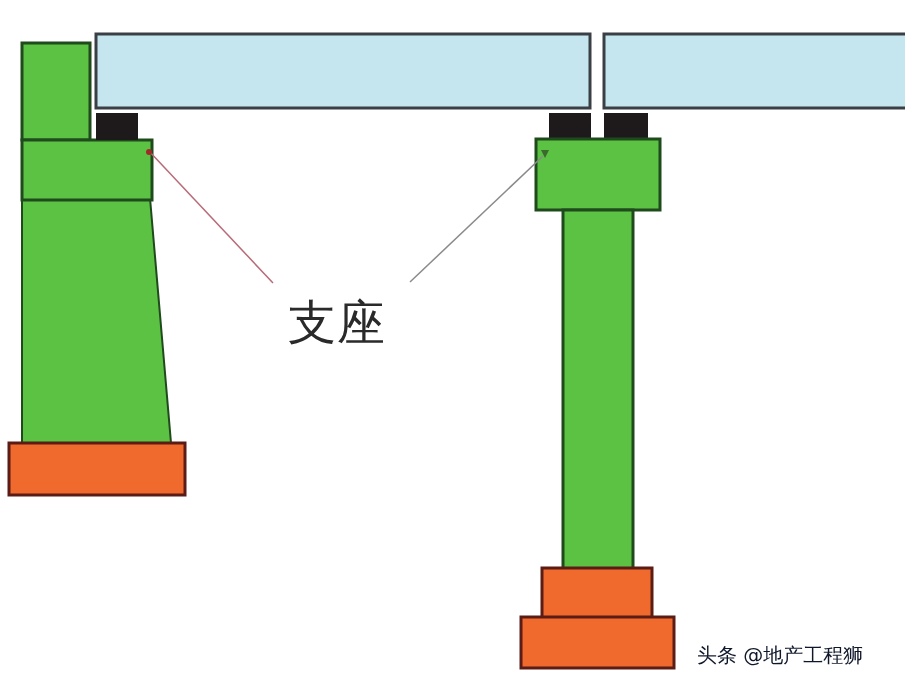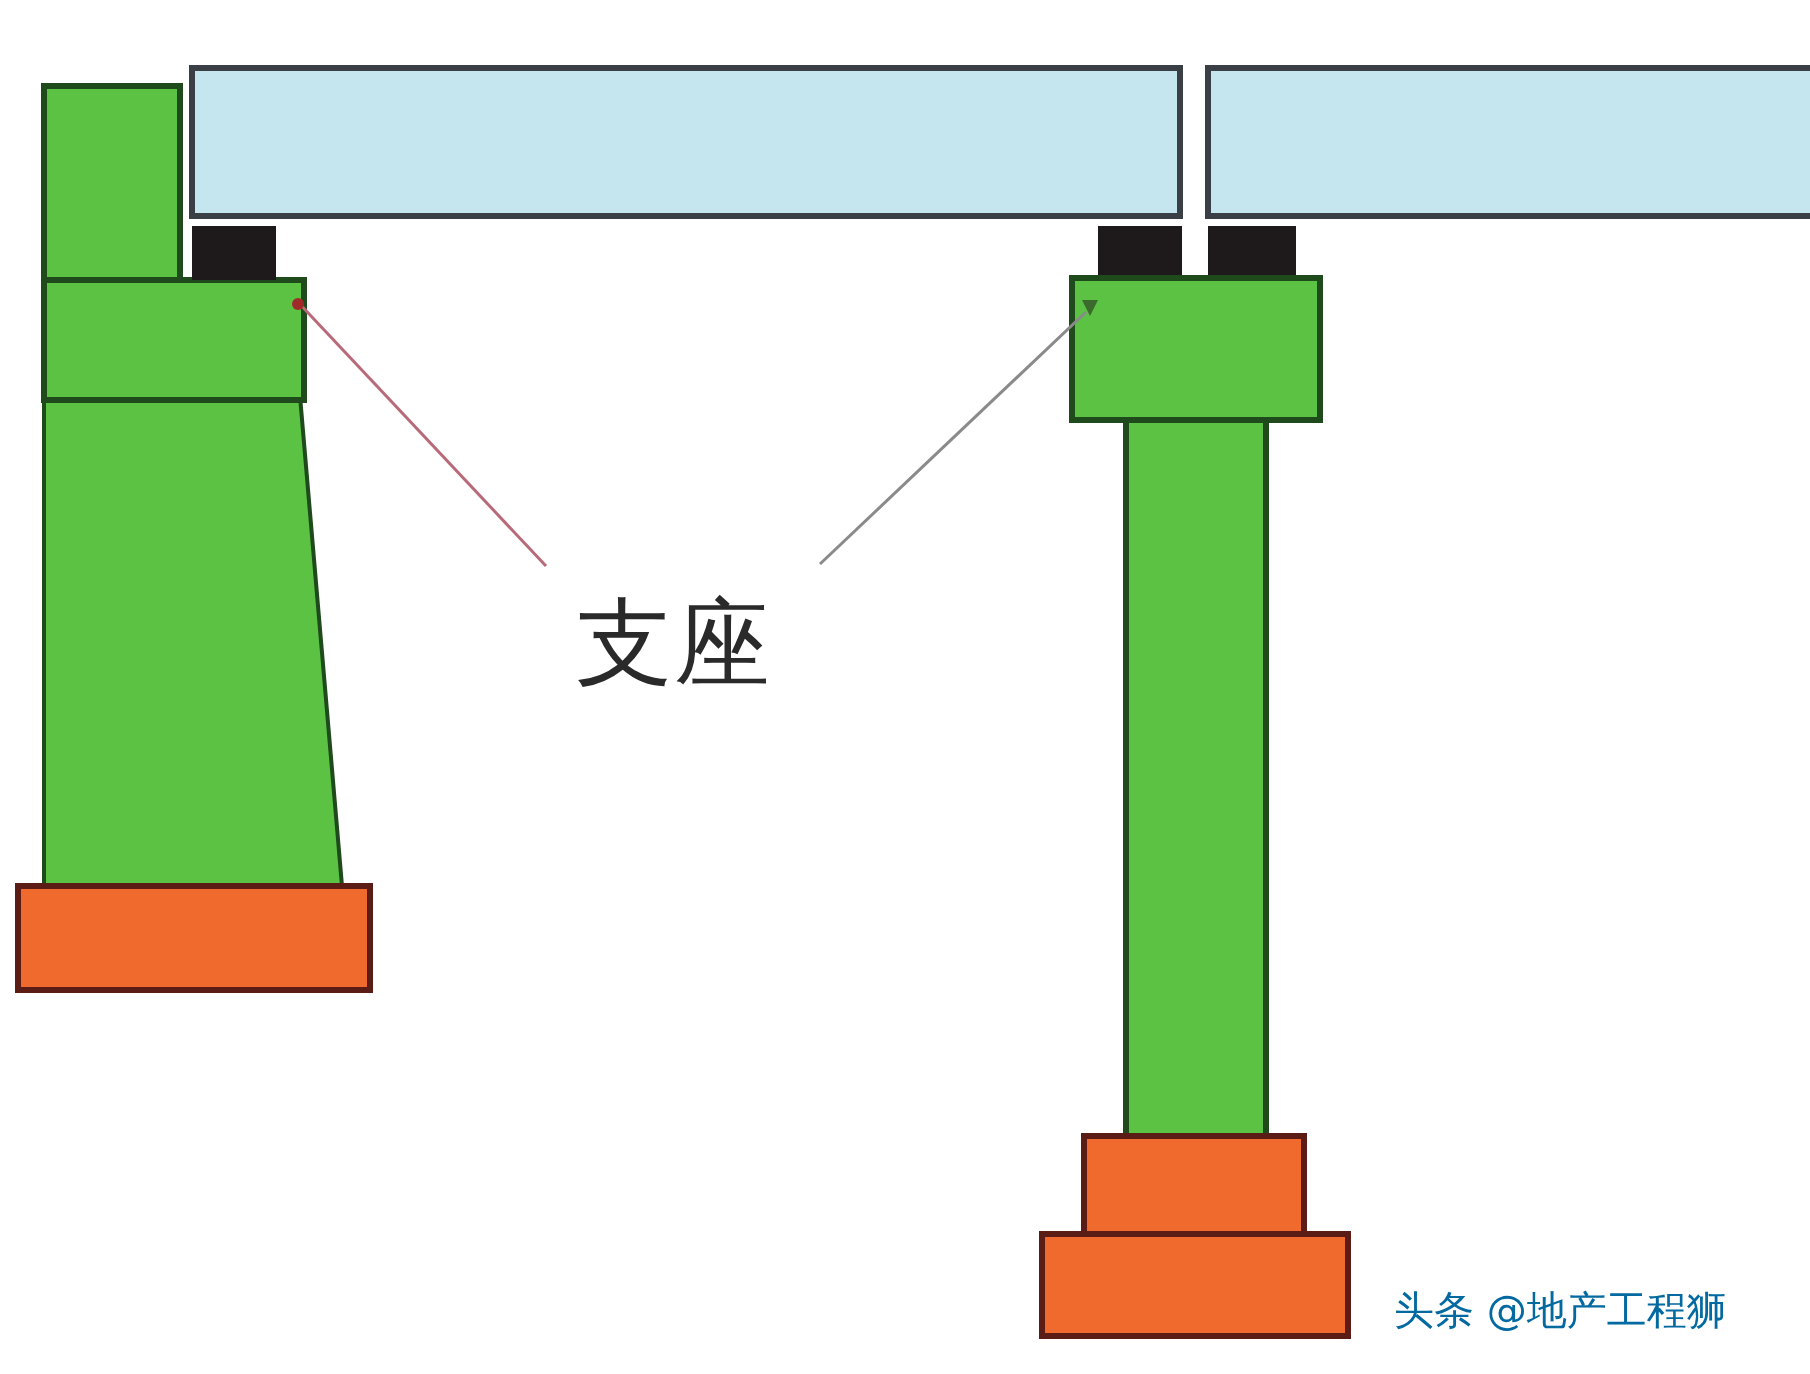--- a/index.html
+++ b/index.html
@@ -31,21 +31,21 @@
       letter-spacing: 1px;
       line-height: 1;
       margin-top: 44px;
     }
     .watermark {
       position: absolute;
       left: 697px;
       top: 645px;
       font-family: "DejaVu Sans", sans-serif;
       font-size: 20px;
-      color: #0369a1;
+      color: #0f172a;
       text-shadow: 0 0 1px #ffffff, 1px 1px 0 #ffffff;
       line-height: 1;
     }
   </style>
 </head>
 <body>
 
 <svg id="diagram" viewBox="0 0 905 687" xmlns="http://www.w3.org/2000/svg">
 
   <rect x="96" y="34" width="494" height="74" fill="#c6e6ef" stroke="#3a3f45" stroke-width="3"></rect>

